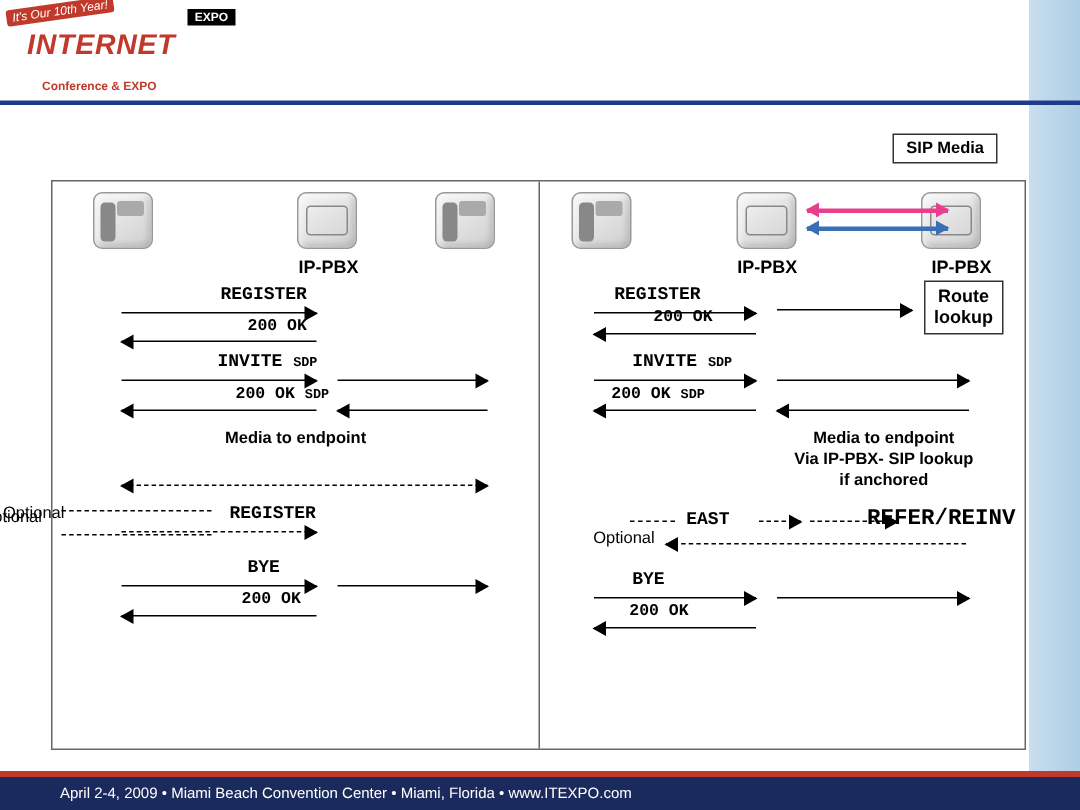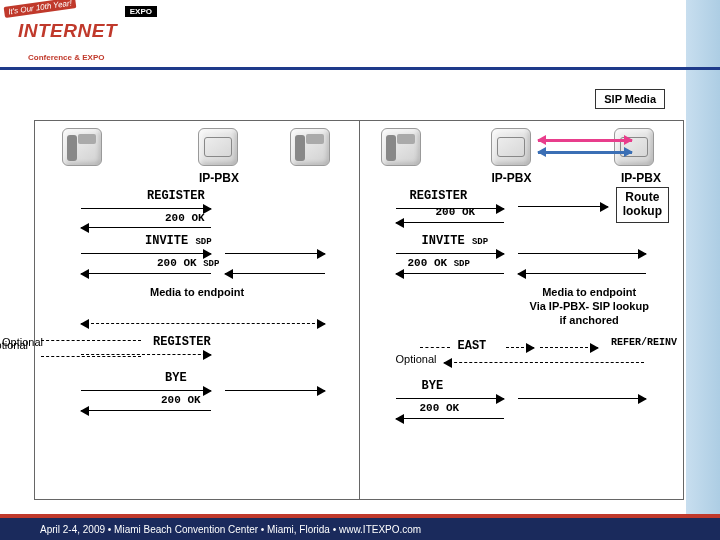--- a/index.html
+++ b/index.html
@@ -404,21 +404,21 @@
     </div>
 
     <div class="msg" style="left:98px; top:218px;">EAST</div>
     <div class="arrow dashed" style="left:60px; top:221px; width:30px;">
         <div class="line"></div>
       </div>
     <div class="arrow dashed" style="left:146px; top:221px; width:28px;">
         <div class="line"></div>
         <div class="head-r"></div>
       </div>
-    <div class="msg" style="right:6px; top:216px; font-size:10px;">REFER/REINV</div>
+    <div class="msg" style="right:6px; top:216px; font-size:15px;">REFER/REINV</div>
     <div class="arrow dashed" style="left:180px; top:221px; width:58px;">
         <div class="line"></div>
         <div class="head-r"></div>
       </div>
     <div class="opt-label" style="left:36px; top:232px;">Optional</div>
     <div class="arrow dashed" style="left:84px; top:236px; width:200px;">
         <div class="line"></div>
         <div class="head-l"></div>
       </div>
 

